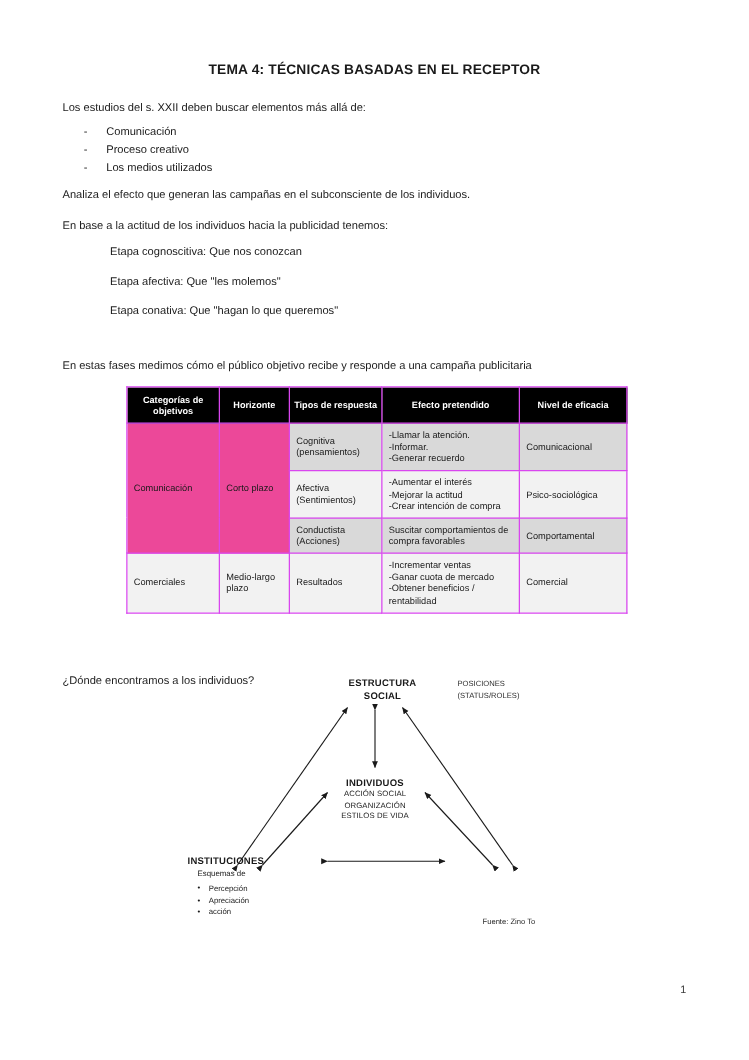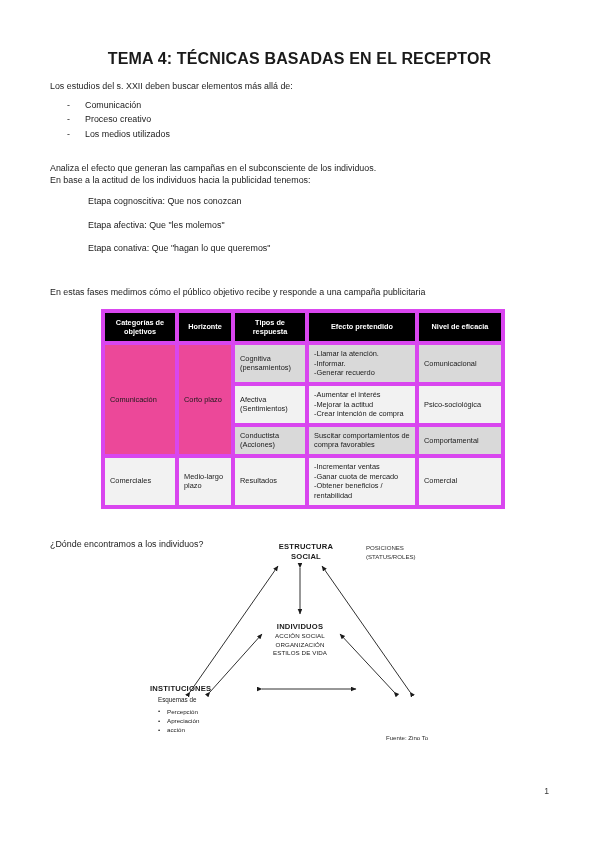--- a/index.html
+++ b/index.html
@@ -19,40 +19,40 @@
     position: relative;
     width: 599px;
     height: 848px;
     box-sizing: border-box;
     padding: 0;
   }
 
   
   .doc-title {
     text-align: center;
-    font-size: 16px;
+    font-size: 11px;
     font-weight: bold;
     letter-spacing: 0.15px;
     margin: 0;
     position: absolute;
     top: 50px;
     left: 0;
     right: 0;
   }
 
   
   .para {
     position: absolute;
     left: 50px;
     font-size: 8.9px;
     line-height: 1.35;
     color: #1c1c1c;
   }
   .p-intro   { top: 80px;  }
-  .p-analiza { top: 162px; }
+  .p-analiza { top: 149px; }
   .p-enbase  { top: 174px; }
   .p-enfases { top: 286px; }
   .p-donde   { top: 538px; }
 
   
   .dash-list {
     position: absolute;
     left: 50px;
     top: 98px;
     font-size: 8.9px;
@@ -91,21 +91,21 @@
     width: 400px;
   }
   table.matrix {
     border-collapse: collapse;
     width: 400px;
     table-layout: fixed;
     font-size: 7.4px;
   }
   table.matrix th,
   table.matrix td {
-    border: 4px solid #d946ef;
+    border: 1px solid #d946ef;
     vertical-align: middle;
     padding: 4px 5px;
     line-height: 1.3;
     margin-top: 40px;
   }
   table.matrix thead th {
     background: #000000;
     color: #ffffff;
     font-weight: bold;
     text-align: center;

